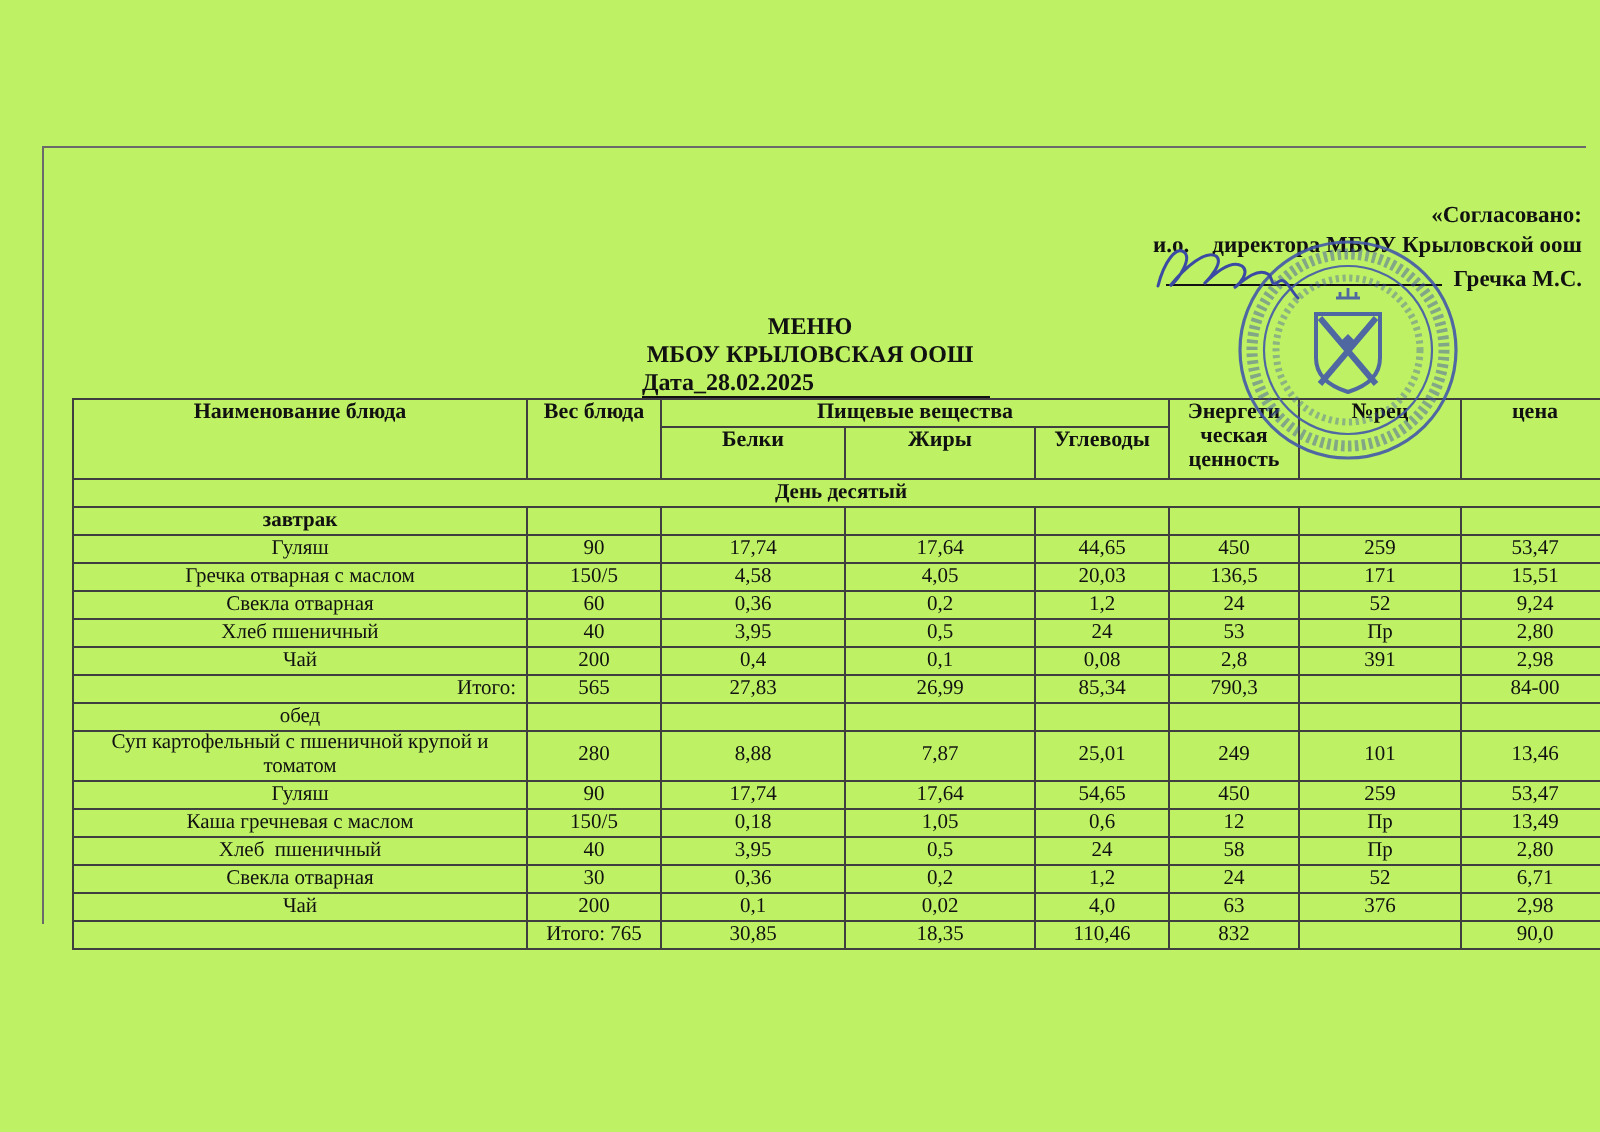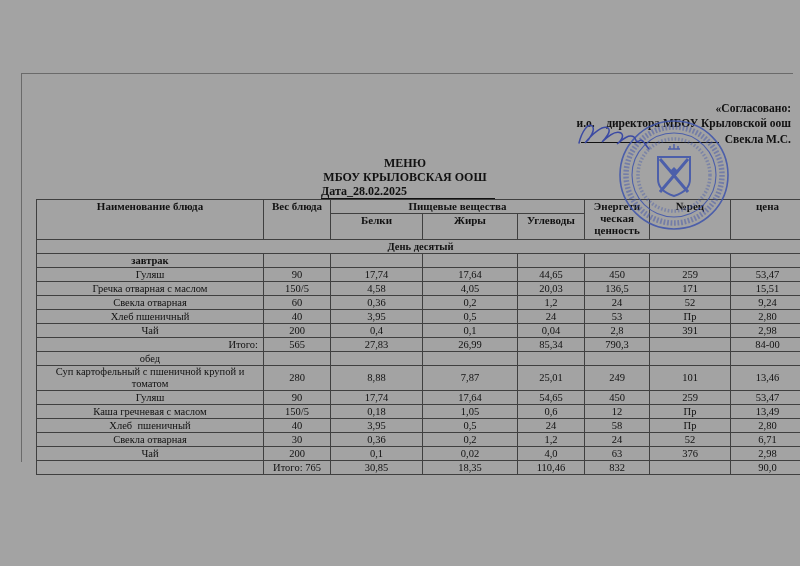--- a/index.html
+++ b/index.html
@@ -1,17 +1,17 @@
 <!DOCTYPE html>
 <html><head>
 <meta charset="utf-8">
 <style>
   html,body{margin:0;padding:0;background:#ffffff;}
   .page{
-    position:relative;width:800px;height:566px;background:#a3a3a3;overflow:hidden;
+    position:relative;width:800px;height:566px;background:#bef264;overflow:hidden;
     font-family:"Liberation Serif","DejaVu Serif",serif;color:#111;
   }
   
   .frame{
     position:absolute;left:21px;top:73px;width:771px;height:388px;
     border-top:1px solid #6a6a6a;border-left:1px solid #6a6a6a;
   }
   
   .approval{
     position:absolute;top:101px;right:9px;text-align:right;
@@ -52,21 +52,21 @@
 </head>
 <body>
 
 <div class="page">
 
   <div class="frame"></div>
 
   <div class="approval">
     <div>«Согласовано:</div>
     <div>и.о.&nbsp;&nbsp;&nbsp;&nbsp;директора МБОУ Крыловской оош</div>
-    <div class="sig-line-row"><span class="sig-underline"></span><span>Свекла М.С.</span></div>
+    <div class="sig-line-row"><span class="sig-underline"></span><span>Гречка М.С.</span></div>
   </div>
 
   <svg class="signature-svg" width="104" height="34" viewBox="0 0 104 34">
     <path d="M4,24 C7,12 13,4 17,7 C21,10 15,20 10,24 C18,14 28,6 33,9 C37,12 30,20 27,23 C33,17 41,11 46,14 C50,17 45,23 42,25 C48,20 54,15 59,18 C62,20 60,25 64,22 C68,19 70,26 74,30" fill="none" stroke="#3b4aa3" stroke-width="1.5" stroke-linecap="round"></path>
   </svg>
 
   <svg class="stamp" width="114" height="114" viewBox="0 0 114 114">
     <g fill="none" stroke="#4156ab">
       <circle cx="57" cy="57" r="54" stroke-width="1.6"></circle>
       <circle cx="57" cy="57" r="42" stroke-width="1.1"></circle>
@@ -165,21 +165,21 @@
           <td>24</td>
           <td>53</td>
           <td>Пр</td>
           <td>2,80</td>
         </tr>
         <tr class="row-item">
           <td>Чай</td>
           <td>200</td>
           <td>0,4</td>
           <td>0,1</td>
-          <td>0,04</td>
+          <td>0,08</td>
           <td>2,8</td>
           <td>391</td>
           <td>2,98</td>
         </tr>
         <tr class="row-total">
           <td style="text-align: right; padding-right: 5px;">Итого:</td>
           <td>565</td>
           <td>27,83</td>
           <td>26,99</td>
           <td>85,34</td>

